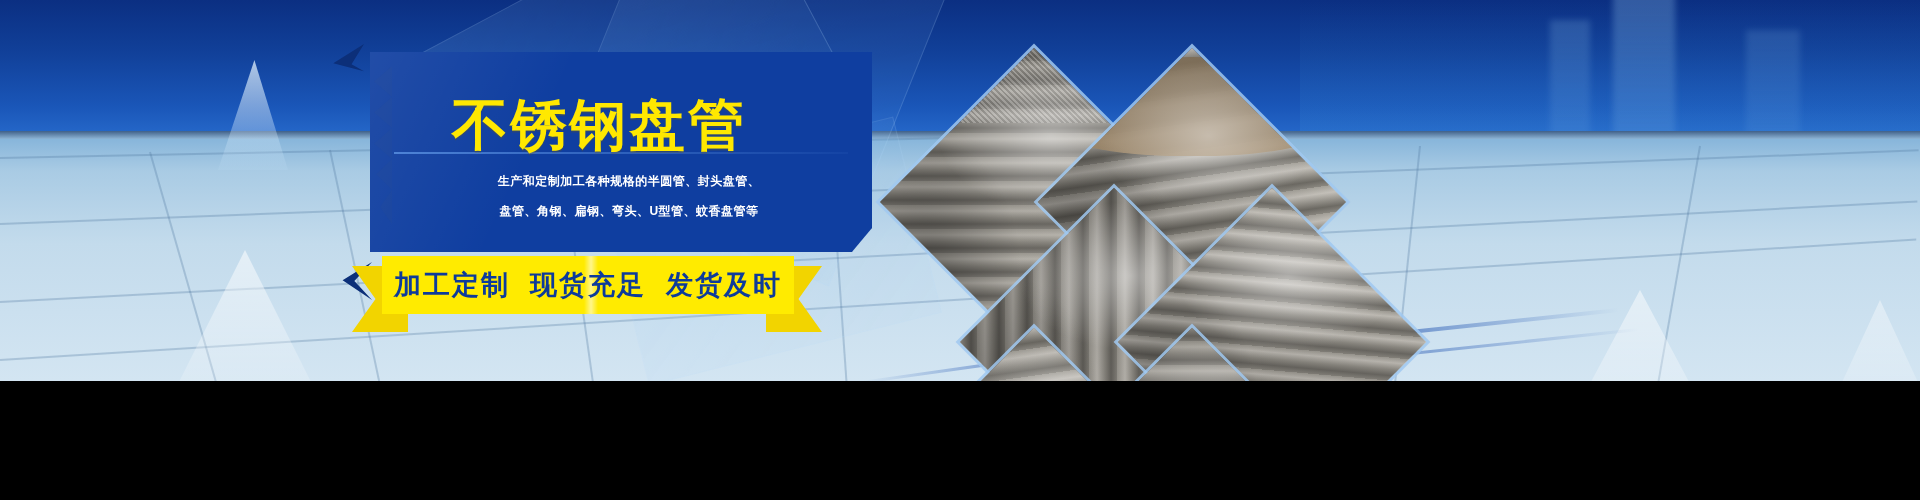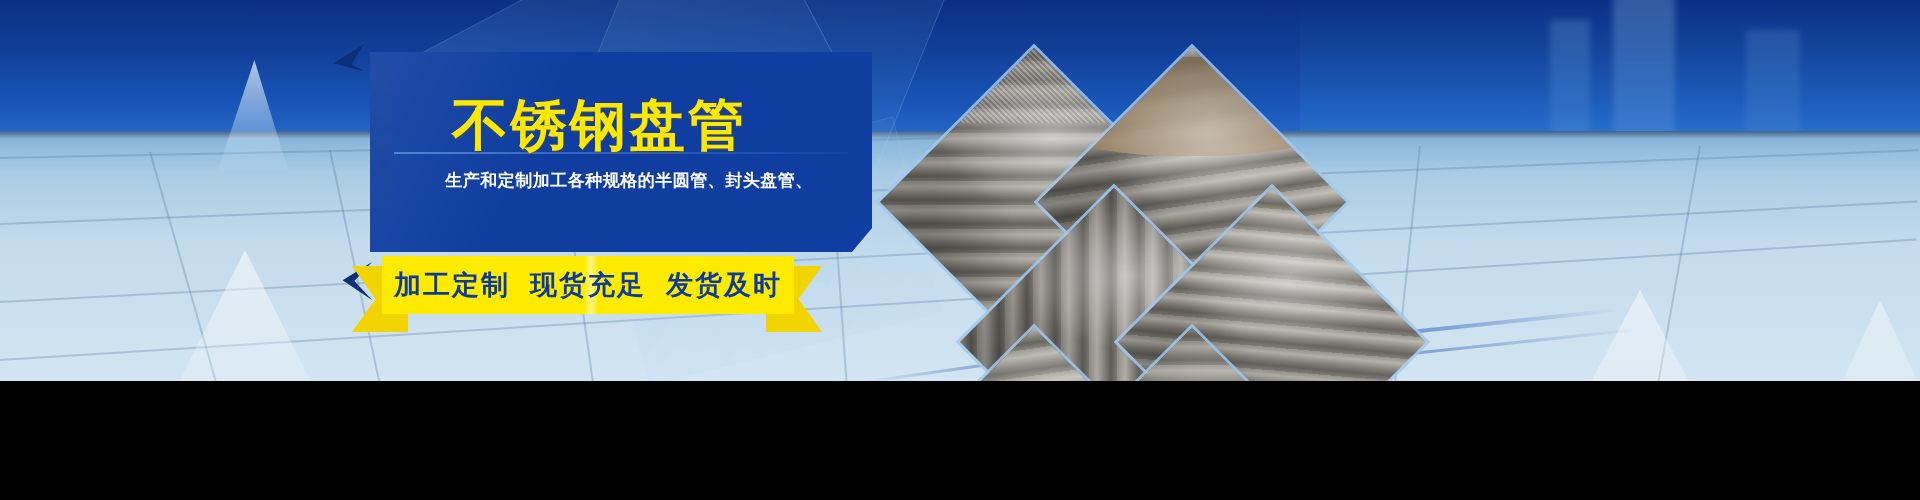--- a/index.html
+++ b/index.html
@@ -165,21 +165,21 @@
     color: #ffe800;
     white-space: nowrap;
     text-shadow: 0 2px 0 rgba(120,90,0,.25);
   }
   .subtitle {
     position: absolute;
     left: 62px; top: 114px;
     width: 430px;
     text-align: center;
     color: #ffffff;
-    font-size: 17px;
+    font-size: 12px;
     line-height: 30px;
     font-weight: 700;
     letter-spacing: .5px;
   }
 
   
   .ribbon-wrap { position: absolute; left: 352px; top: 256px; width: 470px; height: 74px; }
   .ribbon-tail-l {
     position: absolute;
     left: 0; top: 10px; width: 56px; height: 66px;
@@ -404,20 +404,21 @@
   <div class="panel-wrap">
     <div class="panel-main"></div>
     <div class="panel-notch"></div>
     <div class="panel-shine"></div>
     <div class="panel-rule"></div>
 
     <div class="title">不锈钢盘管</div>
 
     <div class="subtitle">
       <div>生产和定制加工各种规格的半圆管、封头盘管、</div>
+      <div>盘管、角钢、扁钢、弯头、U型管、蚊香盘管等</div>
     </div>
   </div>
 
   <div class="ribbon-wrap">
     <div class="ribbon-tail-l"></div>
     <div class="ribbon-tail-r"></div>
     <div class="ribbon-main"></div>
     <div class="ribbon-glint"></div>
     <div class="ribbon-text">
       <span>加工定制</span>

